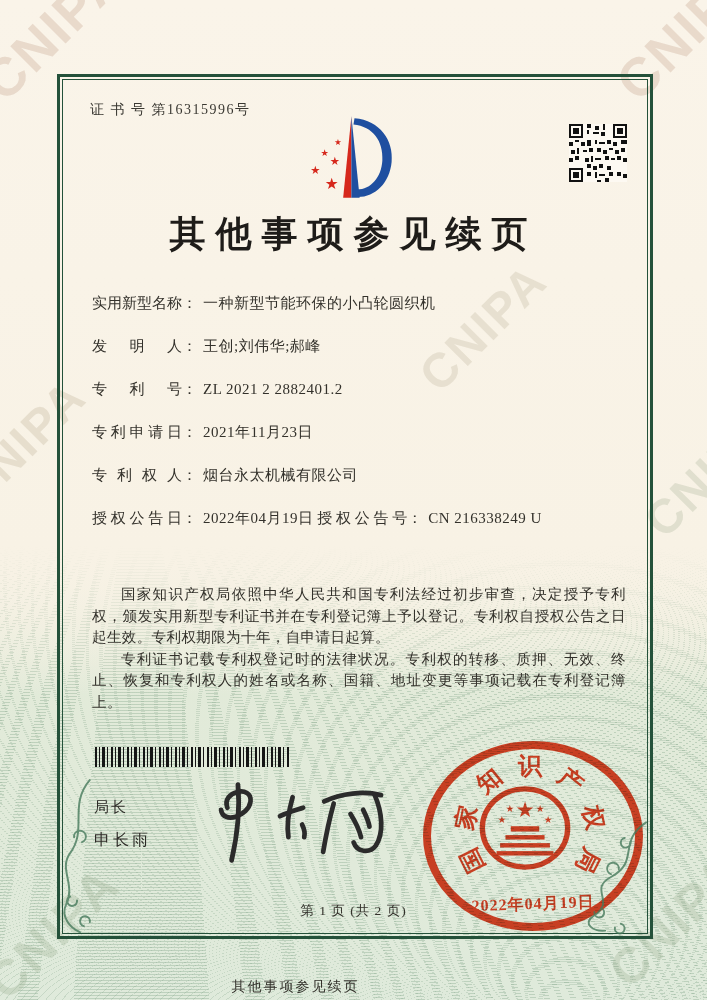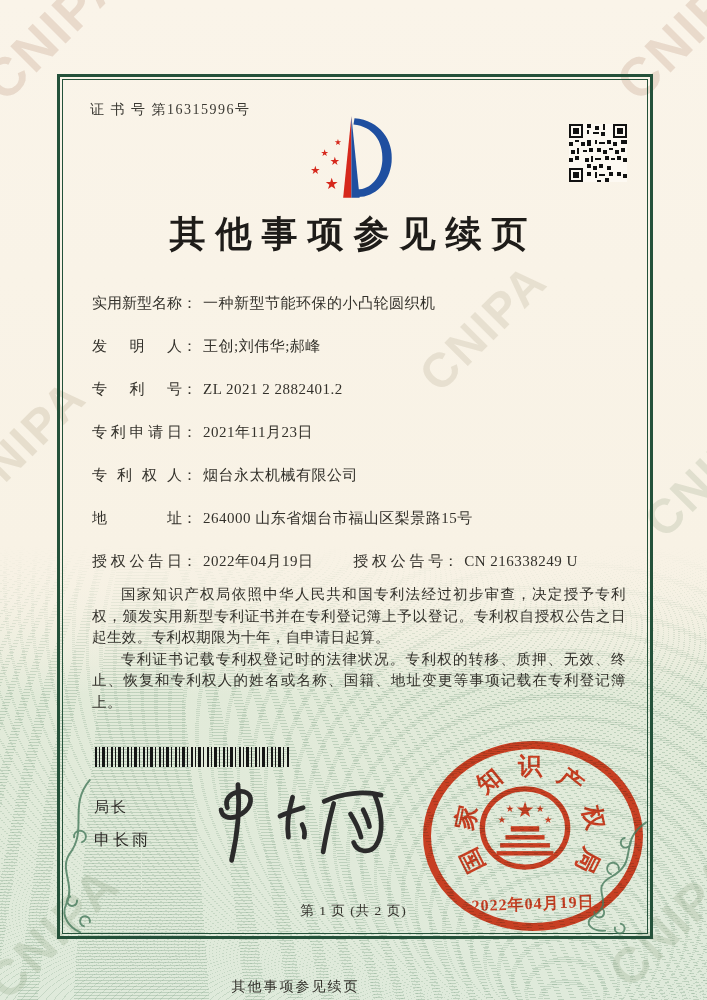--- a/index.html
+++ b/index.html
@@ -33,21 +33,21 @@
   .logo{position:absolute;left:282px;top:108px;width:145px;height:98px;}
   .qr{position:absolute;left:569px;top:124px;width:58px;height:58px;background:#fdf9f2;}
   .title{position:absolute;left:0;top:210px;width:707px;margin:0;text-align:center;
       font-size:36px;font-weight:700;letter-spacing:10px;color:#1e1c19;}
   
   .fields{position:absolute;left:92px;top:292px;width:540px;font-size:15px;color:#33312b;}
   .field-row{line-height:22px;margin-bottom:21px;white-space:nowrap;}
   .flabel{display:inline-block;width:90px;text-align:justify;text-align-last:justify;vertical-align:bottom;}
   .fcolon{display:inline-block;}
   .fvalue{margin-left:6px;letter-spacing:.5px;}
-  .pair2{margin-left:36px;}
+  .pair2{}
   
   .body-text{position:absolute;left:92px;top:584px;width:534px;font-size:14.5px;
       line-height:21.5px;color:#32302a;letter-spacing:.4px;font-family:Liberation Serif, serif;}
   .body-text p{margin:0;text-indent:2em;text-align:justify;}
   
   .barcode{position:absolute;left:95px;top:747px;width:196px;height:20px;
       background:repeating-linear-gradient(90deg,#161616 0 2px,rgba(0,0,0,0) 2px 4px,
       #161616 4px 5px,rgba(0,0,0,0) 5px 7px,#161616 7px 10px,rgba(0,0,0,0) 10px 12px,
       #161616 12px 13px,rgba(0,0,0,0) 13px 16px);}
   
@@ -139,23 +139,20 @@
       <span class="flabel">发明人</span><span class="fcolon">：</span><span class="fvalue">王创;刘伟华;郝峰</span>
     </div>
     <div class="field-row">
       <span class="flabel">专利号</span><span class="fcolon">：</span><span class="fvalue">ZL 2021 2 2882401.2</span>
     </div>
     <div class="field-row">
       <span class="flabel">专利申请日</span><span class="fcolon">：</span><span class="fvalue">2021年11月23日</span>
     </div>
     <div class="field-row">
       <span class="flabel">专利权人</span><span class="fcolon">：</span><span class="fvalue">烟台永太机械有限公司</span>
-    </div>
-    <div class="field-row">
-      <span class="flabel">地址</span><span class="fcolon">：</span><span class="fvalue">264000 山东省烟台市福山区梨景路15号</span>
     </div>
     <div class="field-row">
       <span><span class="flabel">授权公告日</span><span class="fcolon">：</span><span class="fvalue">2022年04月19日</span></span>
       <span class="pair2"><span class="flabel">授权公告号</span><span class="fcolon">：</span><span class="fvalue">CN 216338249 U</span></span>
     </div>
   </div>
 
   <div class="body-text">
     <p>国家知识产权局依照中华人民共和国专利法经过初步审查，决定授予专利权，颁发实用新型专利证书并在专利登记簿上予以登记。专利权自授权公告之日起生效。专利权期限为十年，自申请日起算。</p>
     <p>专利证书记载专利权登记时的法律状况。专利权的转移、质押、无效、终止、恢复和专利权人的姓名或名称、国籍、地址变更等事项记载在专利登记簿上。</p>

